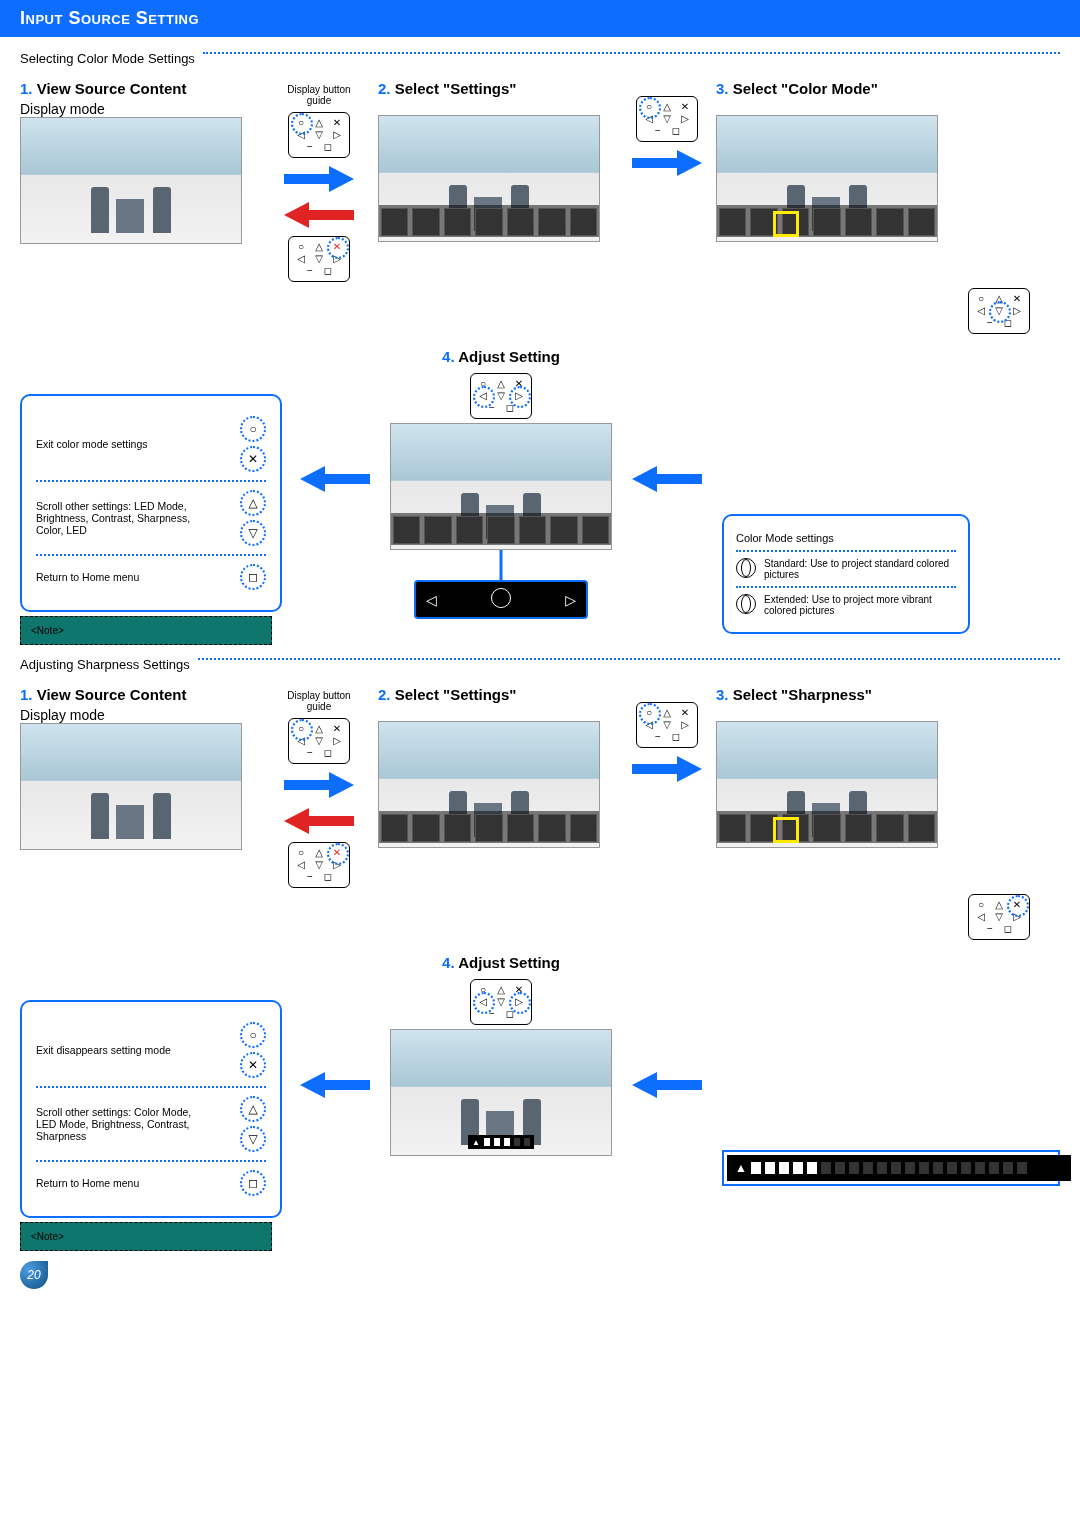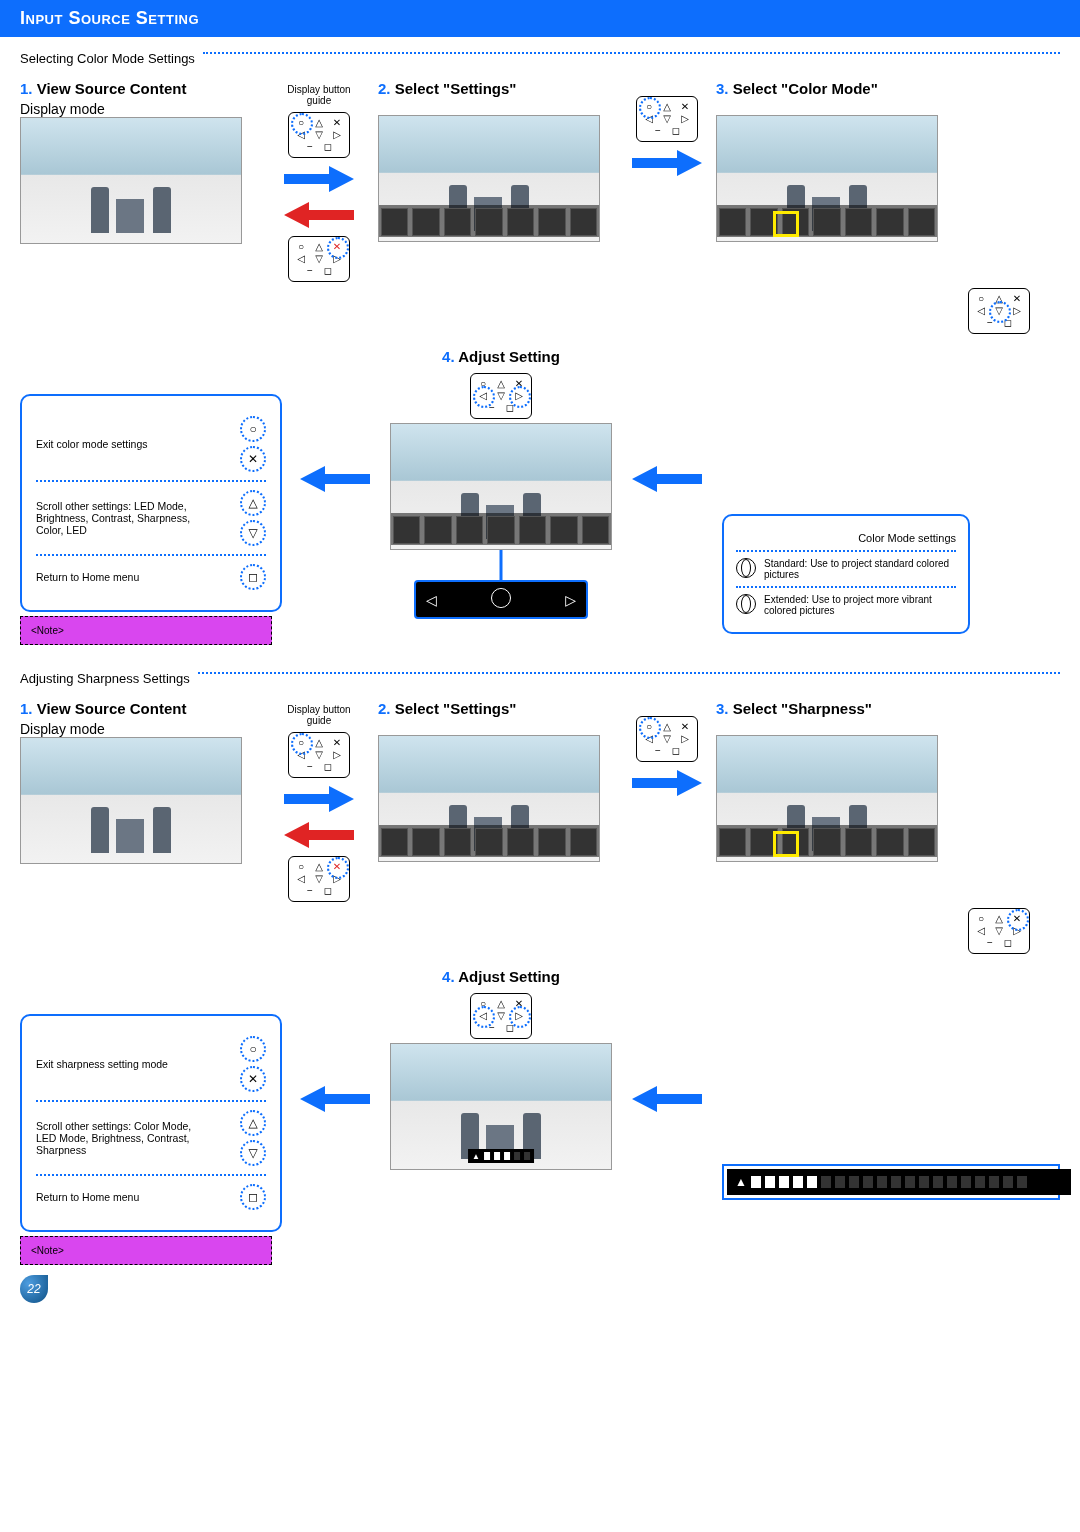--- a/index.html
+++ b/index.html
@@ -22,25 +22,25 @@
   .btn-guide .row{display:flex;gap:6px;justify-content:center}
   .bg-sym{width:12px;height:12px;display:inline-flex;align-items:center;justify-content:center;font-size:10px}
   .highlight-circle{position:relative}
   .highlight-circle::after{content:'';position:absolute;border:2px dotted #0d6efd;border-radius:50%;width:18px;height:18px;left:-4px;top:-4px}
   .arrow{display:flex;align-items:center;justify-content:center}
   .arrow svg{display:block}
   .legend-box{border:2px solid #0d6efd;border-radius:10px;padding:12px 14px;font-size:10.5px;width:230px;background:#fff}
   .legend-box .lrow{display:flex;align-items:center;justify-content:space-between;padding:8px 0;border-bottom:2px dotted #0d6efd}
   .legend-box .lrow:last-child{border-bottom:none}
   .legend-box .sym{width:22px;height:22px;border:2px dotted #0d6efd;border-radius:50%;display:flex;align-items:center;justify-content:center;font-size:12px}
-  .note-box{border:1.5px dashed #000;padding:8px 10px;font-size:10px;width:230px;background:#d946ef;margin-top:4px}
+  .note-box{border:1.5px dashed #000;padding:8px 10px;font-size:10px;width:230px;background:#0f766e;margin-top:4px}
   .info-box{border:2px solid #0d6efd;border-radius:10px;padding:10px 12px;font-size:10px;width:220px;background:#fff}
   .info-box .irow{display:flex;gap:8px;padding:6px 0;border-bottom:2px dotted #0d6efd;align-items:flex-start}
   .info-box .irow:last-child{border-bottom:none}
-  .info-box .irow.header{justify-content:flex-end;font-size:11px}
+  .info-box .irow.header{justify-content:flex-start;font-size:11px}
   .globe{width:18px;height:18px;border:1.5px solid #000;border-radius:50%;position:relative;flex-shrink:0}
   .globe::before{content:'';position:absolute;left:50%;top:0;width:8px;height:16px;border:1px solid #000;border-radius:50%;transform:translateX(-50%)}
   .detail-bar{background:#000;padding:6px 10px;display:flex;align-items:center;gap:8px;width:150px;border:2px solid #0d6efd;border-radius:4px}
   .detail-bar .nav{color:#fff;font-size:14px}
   .detail-bar .center{flex:1;text-align:center}
   .sharp-bar{background:#000;height:26px;display:flex;align-items:center;padding:0 8px;gap:4px}
   .sharp-bar .tri{color:#fff;font-size:12px}
   .sharp-bar .seg{width:10px;height:12px;background:#fff}
   .sharp-bar .seg.off{background:#333}
   .page-num{background:radial-gradient(circle at 30% 30%,#4d9de0,#0d4f84);color:#fff;width:28px;height:28px;border-radius:50% 0 50% 50%;display:flex;align-items:center;justify-content:center;font-size:12px;font-style:italic;margin-top:10px}
@@ -307,21 +307,21 @@
             <span>Standard: Use to project standard colored pictures</span>
           </div>
       <div class="irow">
             <span class="globe"></span>
             <span>Extended: Use to project more vibrant colored pictures</span>
           </div>
     </div>
   </div>
 </div>
 
-<div class="section-title" style="margin-top:26px">
+<div class="section-title" style="margin-top:12px">
   <span>Adjusting Sharpness Settings</span>
   <span class="dots"></span>
 </div>
 
 <div style="display:flex;gap:14px;align-items:flex-start">
   <div style="width:240px">
     <div class="step-title">
       <span class="num">1.</span>
       <span>View Source Content</span>
     </div>
@@ -465,21 +465,21 @@
           <span class="bg-sym">−</span>
           <span class="bg-sym">◻</span>
         </div>
   </div>
 </div>
 
 <div style="display:flex;gap:20px;align-items:flex-start;margin-top:10px">
   <div style="width:260px;margin-top:50px">
     <div class="legend-box">
       <div class="lrow">
-            <span>Exit sharpness setting mode</span>
+            <span>Exit disappears setting mode</span>
             <div style="display:flex;flex-direction:column;gap:4px">
               <span class="sym">○</span>
               <span class="sym">✕</span>
             </div>
           </div>
       <div class="lrow">
             <span style="max-width:160px">Scroll other settings: Color Mode, LED Mode, Brightness, Contrast, Sharpness</span>
             <div style="display:flex;flex-direction:column;gap:4px">
               <span class="sym">△</span>
               <span class="sym">▽</span>
@@ -568,16 +568,16 @@
             <span class="seg off"></span>
             <span class="seg off"></span>
             <span class="seg off"></span>
             <span class="seg off"></span>
       </div>
     </div>
   </div>
 </div>
 
 <div class="page-num">
-  <span>22</span>
+  <span>20</span>
 </div>
 
 </div>
 
 </body></html>

